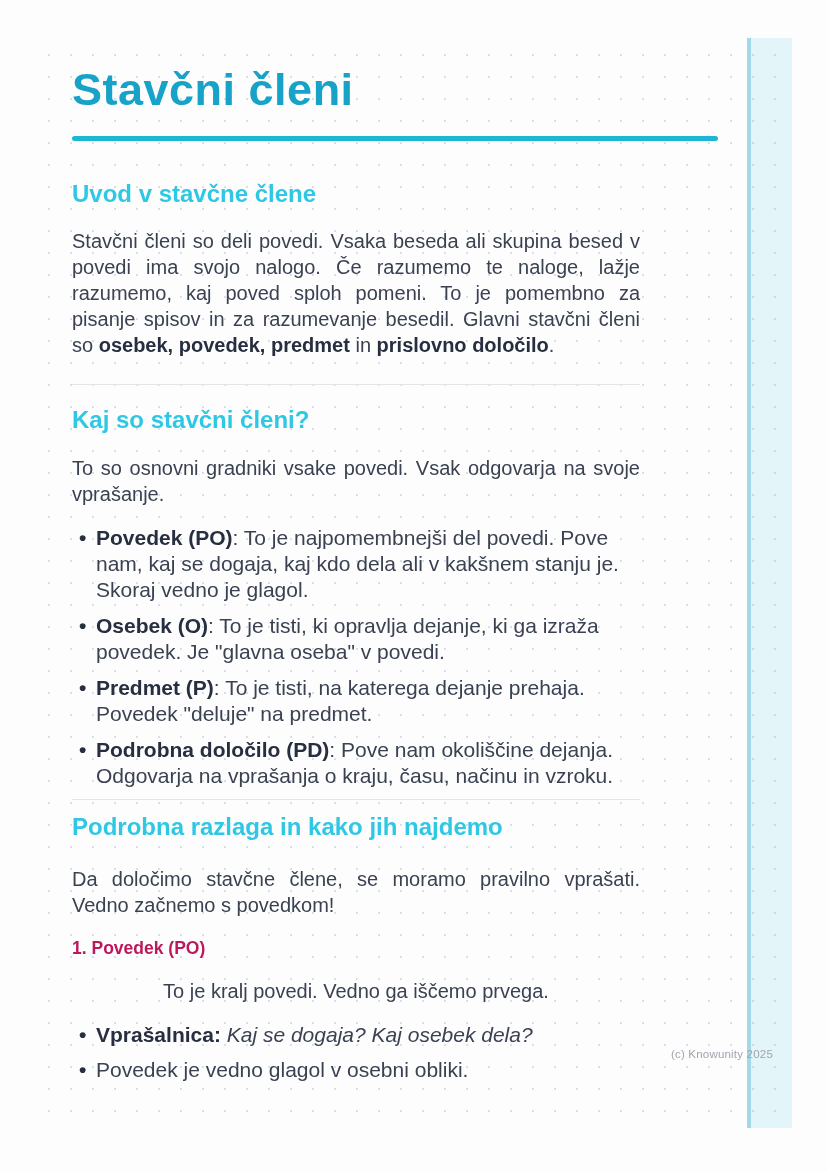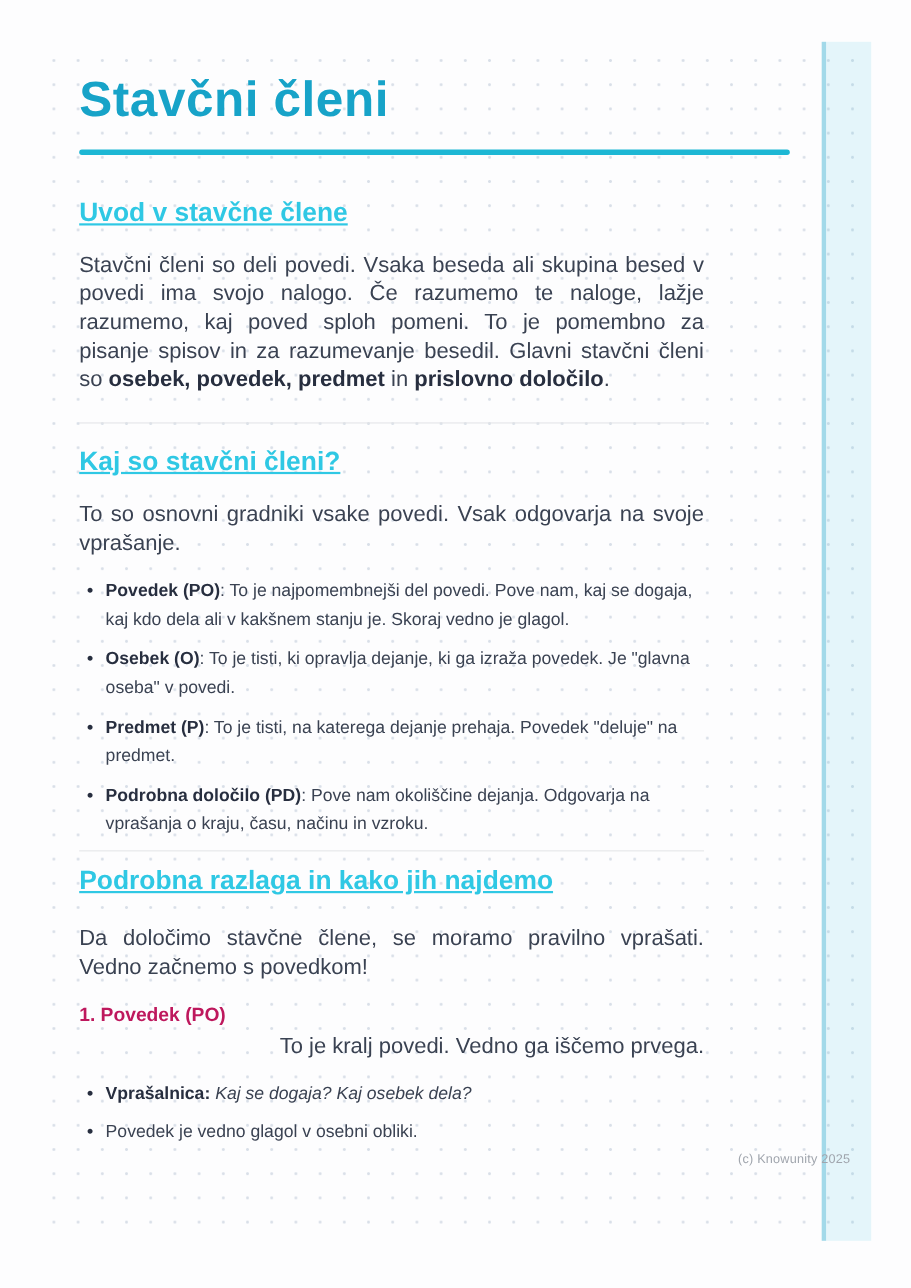--- a/index.html
+++ b/index.html
@@ -51,21 +51,20 @@
     width: 646px; height: 5px;
     background: #1db7d4;
     border-radius: 3px;
   }
   h2 {
     font-size: 24px;
     line-height: 26px;
     font-weight: 700;
     color: #2fc8e4;
     margin: 0;
-    text-decoration: underline;
   }
   .h2-a { margin-top: 40px; }
   .h2-b { margin-top: 22px; }
   .h2-c { margin-top: 14px; }
   h3 {
     font-size: 17.5px;
     line-height: 24px;
     font-weight: 700;
     color: #be185d;
     margin: 18px 0 0 0;
@@ -73,38 +72,38 @@
   p {
     margin: 0;
     font-size: 20px;
     line-height: 26px;
     width: 568px;
     text-align: justify;
   }
   .p-intro { margin-top: 21px; }
   .p-what  { margin-top: 22px; }
   .p-det   { margin-top: 26px; }
-  .p-sub   { margin-top: 4px; text-align: right; }
+  .p-sub   { margin-top: 18px; text-align: center; }
   strong { color: #272e3f; font-weight: 700; }
   .divider {
     margin-top: 26px;
     width: 568px; height: 1px;
     background: #e4e5e8;
   }
   .divider-2 { margin-top: 8px; }
   ul {
     list-style: none;
     margin: 18px 0 0 0;
     padding: 0;
     width: 568px;
   }
   li {
     position: relative;
     padding-left: 24px;
-    font-size: 16px;
+    font-size: 21px;
     line-height: 26px;
     margin-bottom: 10px;
   }
   .ul-single li { margin-bottom: 9px; }
   li::before {
     content: "\2022";
     position: absolute;
     left: 7px; top: 0;
     color: #272e3f;
     font-weight: 700;

